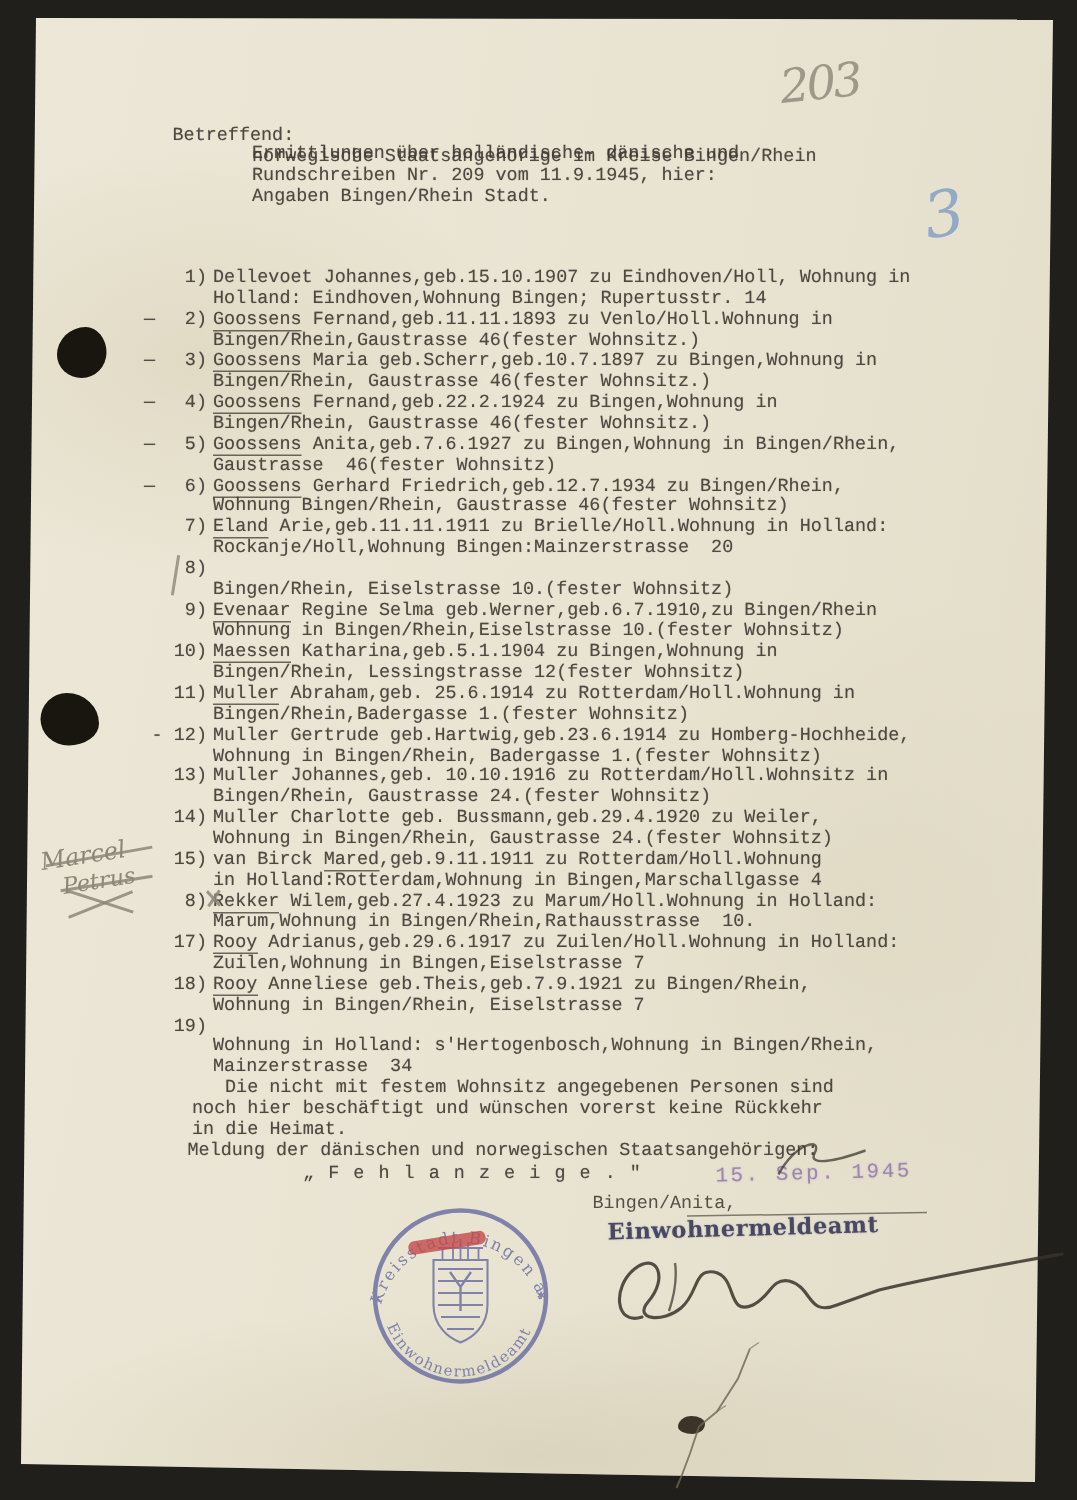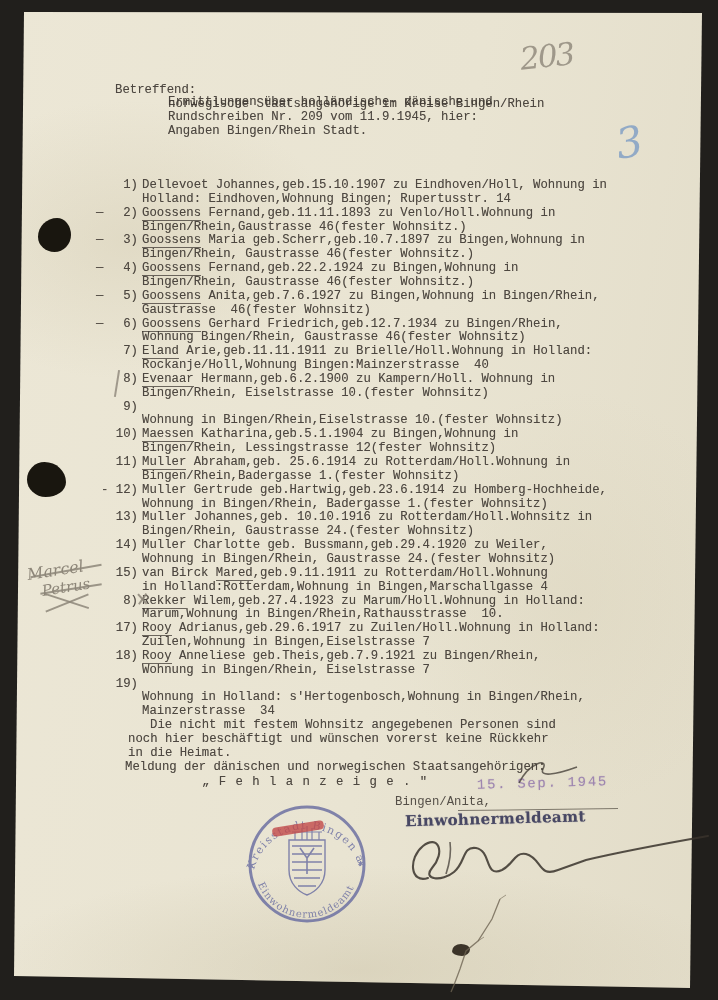--- a/index.html
+++ b/index.html
@@ -65,24 +65,24 @@
     <div class="typed line" style="top: 220.55px; padding-left: 12px;"><span class="cont">Bingen/Rhein,Gaustrasse 46(fester Wohnsitz.)</span></div>
     <div class="typed line" style="top: 234.4px;"><span class="mdash">—</span><span class="num">3)</span><span class="txt"><span class="uln">Goossens</span> Maria geb.Scherr,geb.10.7.1897 zu Bingen,Wohnung in</span></div>
     <div class="typed line" style="top: 248.25px;"><span class="cont">Bingen/Rhein, Gaustrasse 46(fester Wohnsitz.)</span></div>
     <div class="typed line" style="top: 262.1px;"><span class="mdash">—</span><span class="num">4)</span><span class="txt"><span class="uln">Goossens</span> Fernand,geb.22.2.1924 zu Bingen,Wohnung in</span></div>
     <div class="typed line" style="top: 275.95px;"><span class="cont">Bingen/Rhein, Gaustrasse 46(fester Wohnsitz.)</span></div>
     <div class="typed line" style="top: 289.8px;"><span class="mdash">—</span><span class="num">5)</span><span class="txt"><span class="uln">Goossens</span> Anita,geb.7.6.1927 zu Bingen,Wohnung in Bingen/Rhein,</span></div>
     <div class="typed line" style="top: 303.65px;"><span class="cont">Gaustrasse  46(fester Wohnsitz)</span></div>
     <div class="typed line" style="top: 317.5px;"><span class="mdash">—</span><span class="num">6)</span><span class="txt"><span class="uln">Goossens</span> Gerhard Friedrich,geb.12.7.1934 zu Bingen/Rhein,</span></div>
     <div class="typed line" style="top: 331.35px;"><span class="cont">Wohnung Bingen/Rhein, Gaustrasse 46(fester Wohnsitz)</span></div>
     <div class="typed line" style="top: 345.2px;"><span class="num">7)</span><span class="txt"><span class="uln">Eland</span> Arie,geb.11.11.1911 zu Brielle/Holl.Wohnung in Holland:</span></div>
-    <div class="typed line" style="top: 359.05px;"><span class="cont">Rockanje/Holl,Wohnung Bingen:Mainzerstrasse  40</span></div>
-    <div class="typed line" style="top: 372.9px;"><span class="num">8)</span><span class="txt"><span class="uln">Evenaar</span> Hermann,geb.6.2.1900 zu Kampern/Holl. Wohnung in</span></div>
+    <div class="typed line" style="top: 359.05px;"><span class="cont">Rockanje/Holl,Wohnung Bingen:Mainzerstrasse  20</span></div>
+    <div class="typed line" style="top: 372.9px;"><span class="num">8)</span></div>
     <div class="typed line" style="top: 386.75px;"><span class="cont">Bingen/Rhein, Eiselstrasse 10.(fester Wohnsitz)</span></div>
-    <div class="typed line" style="top: 400.6px;"><span class="num">9)</span></div>
+    <div class="typed line" style="top: 400.6px;"><span class="num">9)</span><span class="txt"><span class="uln">Evenaar</span> Regine Selma geb.Werner,geb.6.7.1910,zu Bingen/Rhein</span></div>
     <div class="typed line" style="top: 414.45px;"><span class="cont">Wohnung in Bingen/Rhein,Eiselstrasse 10.(fester Wohnsitz)</span></div>
     <div class="typed line" style="top: 428.3px;"><span class="num">10)</span><span class="txt"><span class="uln">Maessen</span> Katharina,geb.5.1.1904 zu Bingen,Wohnung in</span></div>
     <div class="typed line" style="top: 442.15px;"><span class="cont">Bingen/Rhein, Lessingstrasse 12(fester Wohnsitz)</span></div>
     <div class="typed line" style="top: 456px;"><span class="num">11)</span><span class="txt"><span class="uln">Muller</span> Abraham,geb. 25.6.1914 zu Rotterdam/Holl.Wohnung in</span></div>
     <div class="typed line" style="top: 469.85px;"><span class="cont">Bingen/Rhein,Badergasse 1.(fester Wohnsitz)</span></div>
     <div class="typed line" style="top: 483.7px;"><span class="mdash-sm">-</span><span class="num">12)</span><span class="txt"><span>Muller</span> Gertrude geb.Hartwig,geb.23.6.1914 zu Homberg-Hochheide,</span></div>
     <div class="typed line" style="top: 497.55px;"><span class="cont">Wohnung in Bingen/Rhein, Badergasse 1.(fester Wohnsitz)</span></div>
     <div class="typed line" style="top: 511.4px;"><span class="num">13)</span><span class="txt"><span>Muller</span> Johannes,geb. 10.10.1916 zu Rotterdam/Holl.Wohnsitz in</span></div>
     <div class="typed line" style="top: 525.25px;"><span class="cont">Bingen/Rhein, Gaustrasse 24.(fester Wohnsitz)</span></div>
     <div class="typed line" style="top: 539.1px;"><span class="num">14)</span><span class="txt"><span>Muller</span> Charlotte geb. Bussmann,geb.29.4.1920 zu Weiler,</span></div>

